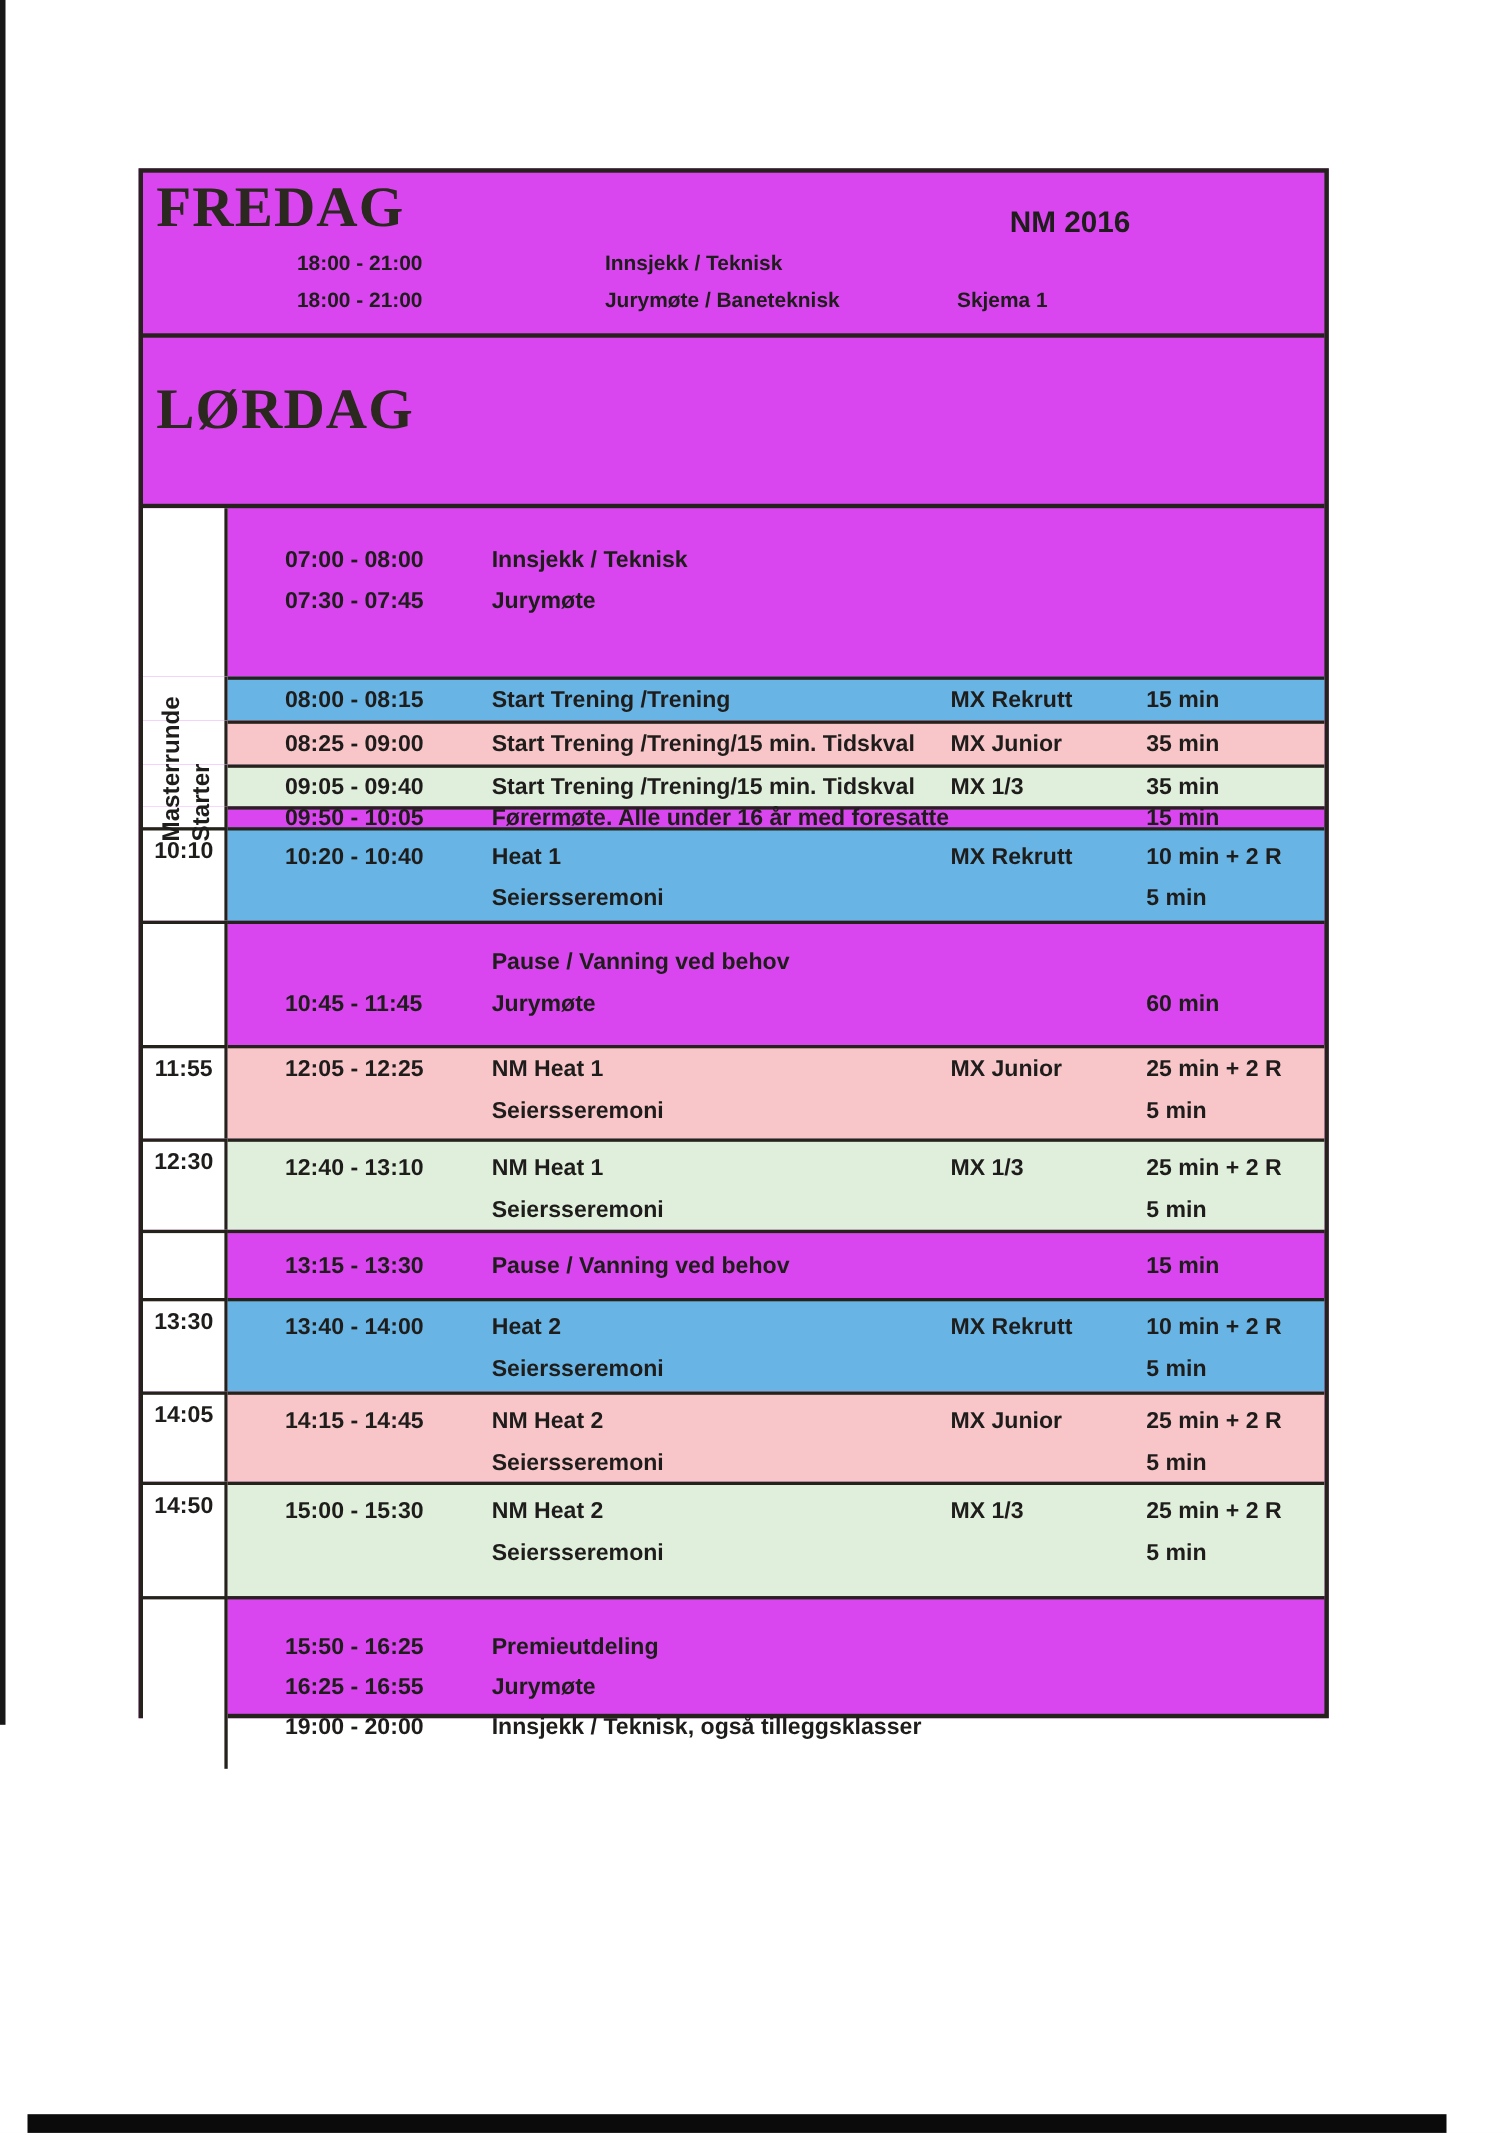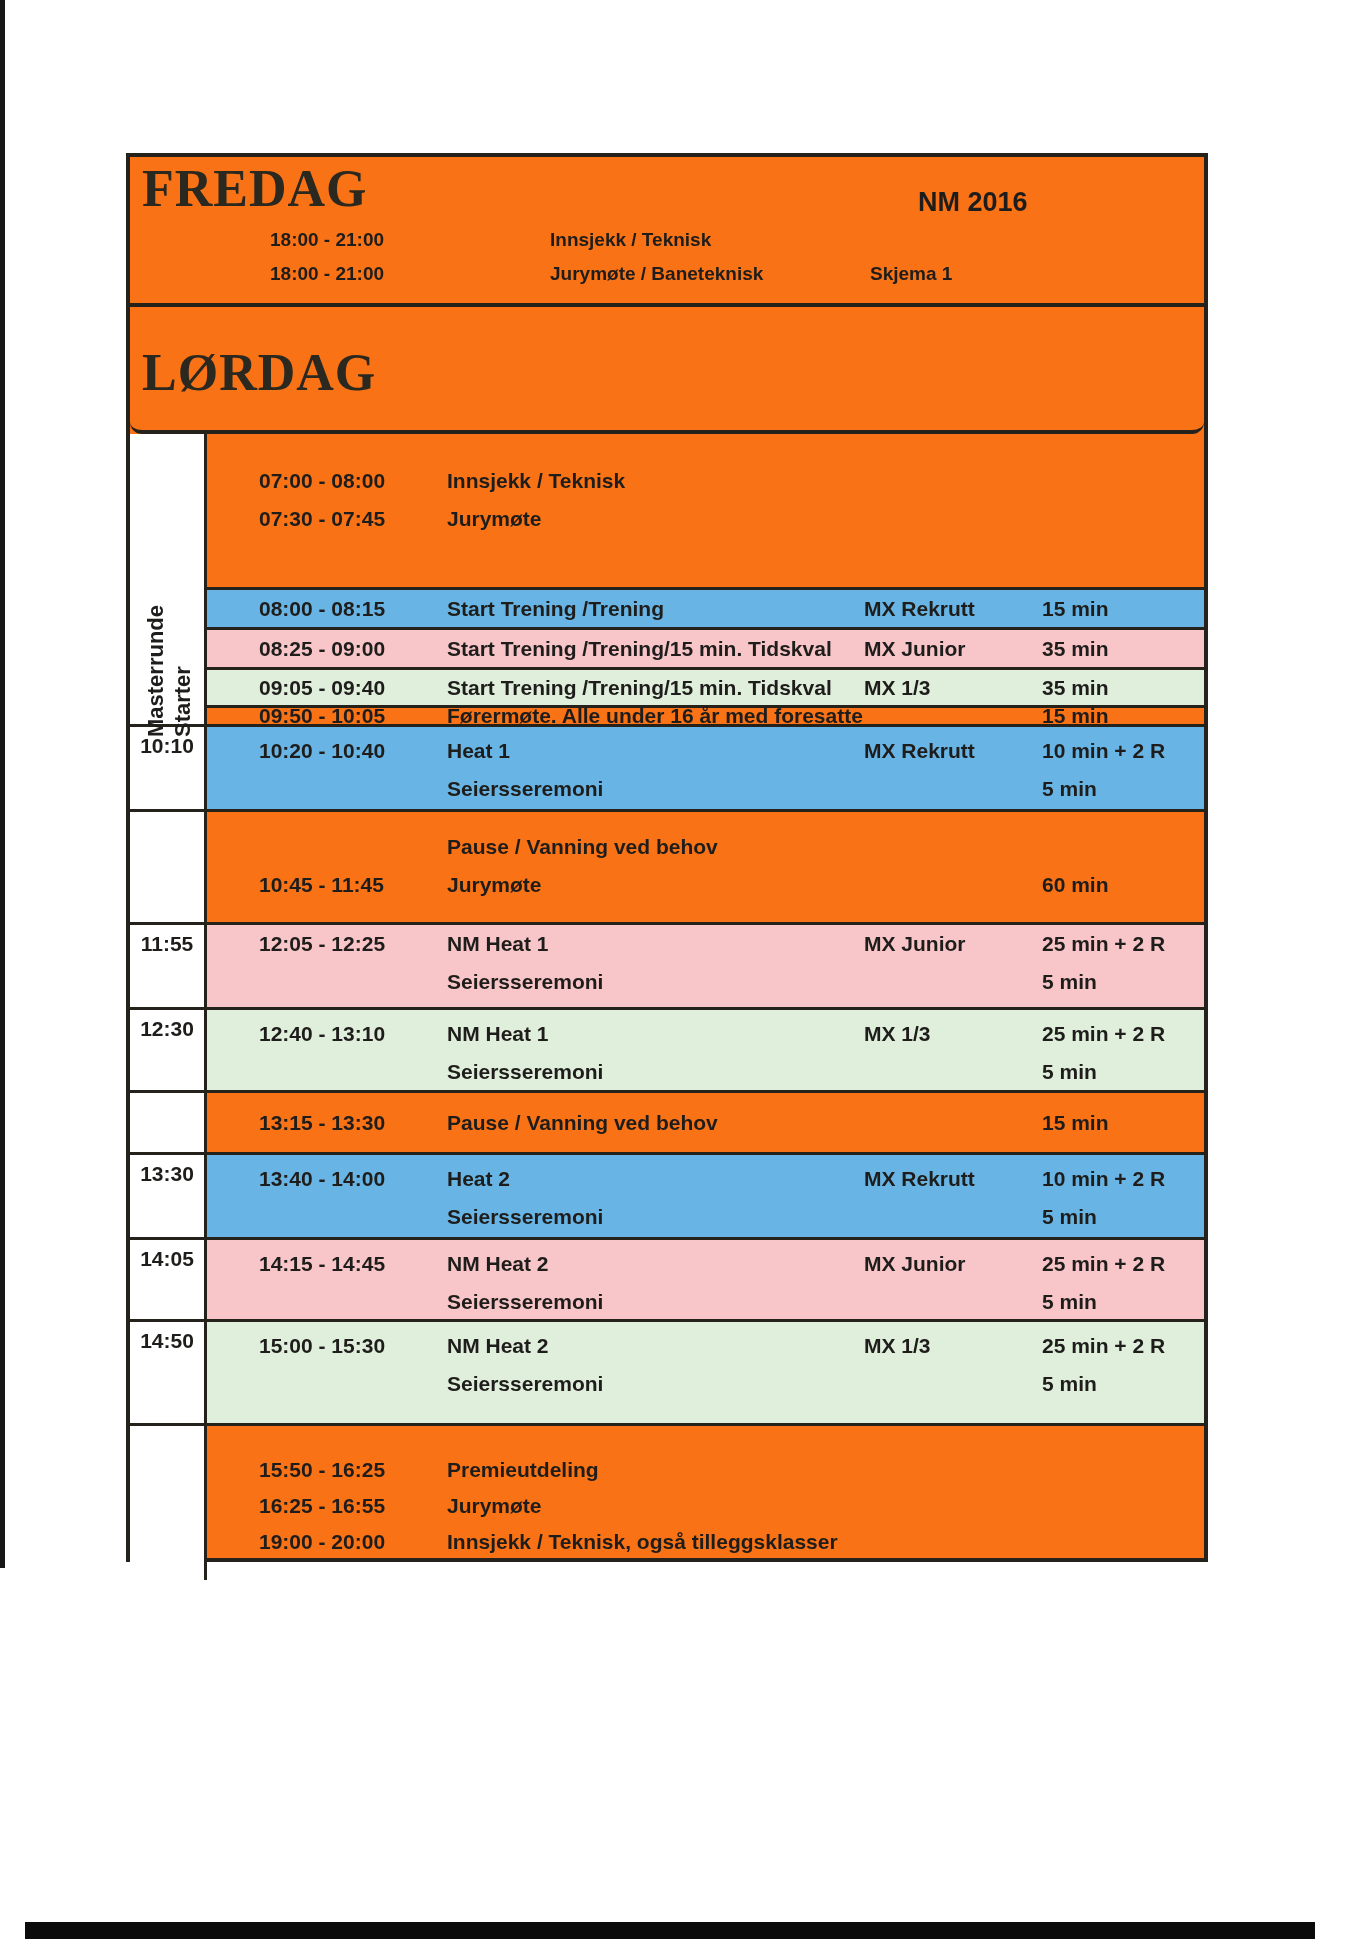--- a/index.html
+++ b/index.html
@@ -19,43 +19,42 @@
   }
   
   .edge-left{position:absolute;left:0;top:0;width:5px;height:1568px;background:#171717;}
   .edge-bottom{position:absolute;left:25px;top:1922px;width:1290px;height:17px;background:#0b0b0b;}
 
   .doc{
     position:absolute;left:126px;top:153px;
     width:1082px;height:1409px;
     border:4px solid var(--line);
     box-sizing:border-box;
-    background:#f97316;
+    background:#d946ef;
   }
   
   .sec-fredag{
     position:relative;height:150px;box-sizing:border-box;
     border-bottom:4px solid var(--line);
   }
   .day-title{
     font-family:"Liberation Serif", serif;
     font-weight:700;font-size:52px;letter-spacing:1px;
     color:#2b2820;line-height:1;
   }
   .sec-fredag .day-title{position:absolute;left:12px;top:6px;}
   .event-name{position:absolute;left:788px;top:30px;font-size:27px;}
   .fr-rows{position:absolute;left:0;top:66px;right:0;}
   .fr-row{display:grid;grid-template-columns:420px 320px 1fr;height:34px;line-height:34px;font-size:19px;}
   .fr-time{padding-left:140px;}
   .fr-note{padding-left:0px;}
   
   .sec-lordag-head{
-    position:relative;height:127px;box-sizing:border-box;
+    position:relative;height:155px;box-sizing:border-box;
     border-bottom:4px solid var(--line);
-    border-radius:12px;
   }
   .sec-lordag-head .day-title{position:absolute;left:12px;top:40px;}
   
   .sec-main{position:relative;}
   .band{display:flex;align-items:stretch;box-sizing:border-box;}
   .lcell{
     flex:0 0 77px;box-sizing:border-box;
     border-right:3px solid var(--line);
     background:#fff;
     font-size:21px;text-align:center;padding-top:7px;

